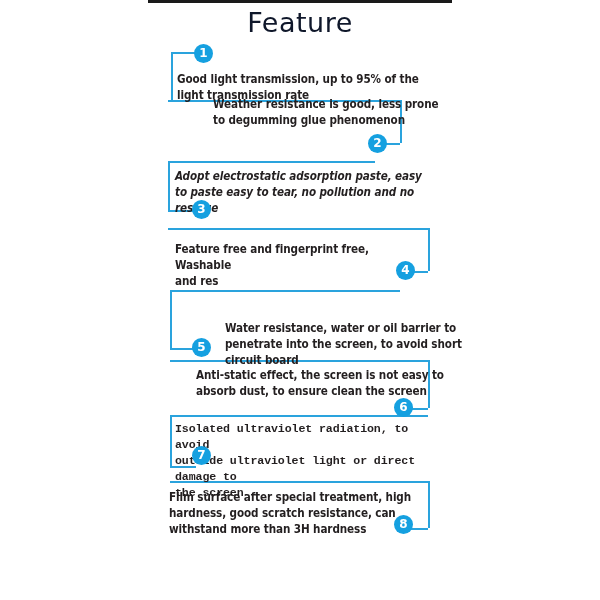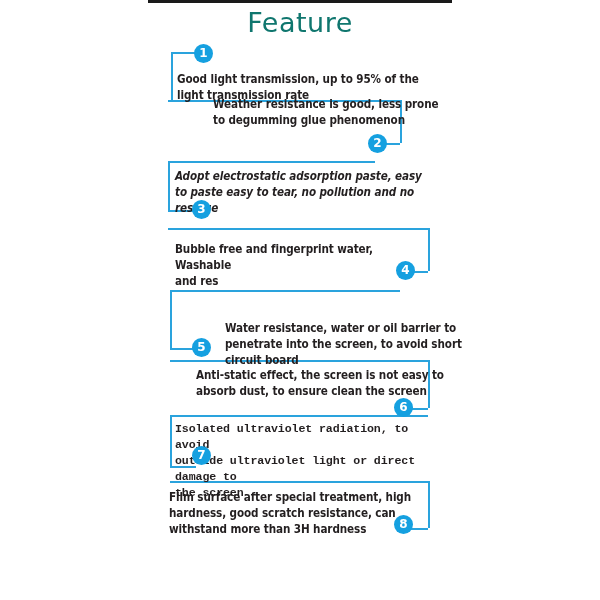--- a/index.html
+++ b/index.html
@@ -34,21 +34,21 @@
   
   .title {
     position: absolute;
     left: 0;
     top: 7px;
     width: 600px;
     text-align: center;
     font-size: 27px;
     font-weight: 400;
     letter-spacing: 0.5px;
-    color: #0f766e;
+    color: #0f172a;
     font-family: "DejaVu Sans", "Liberation Sans", sans-serif;
   }
 
   
   .features {
     position: absolute;
     left: 0;
     top: 0;
     width: 600px;
     height: 600px;
@@ -130,21 +130,21 @@
         <div class="num" style="left: 192px; top: 200px;">3</div>
         <div class="ftext" style="left: 175px; top: 168px; width: 250px; font-style: italic;">Adopt electrostatic adsorption paste, easy
 to paste easy to tear, no pollution and no
       residue</div>
       </div>
       <div class="feature">
         <div class="brk brk-v" style="left: 428px; top: 228px; height: 43px;"></div>
         <div class="brk brk-h" style="left: 168px; top: 228px; width: 260px;"></div>
         <div class="brk brk-h" style="left: 402px; top: 271px; width: 26px;"></div>
         <div class="num" style="left: 396px; top: 261px;">4</div>
-        <div class="ftext" style="left: 175px; top: 241px; width: 250px;">Bubble free and fingerprint water, Washable
+        <div class="ftext" style="left: 175px; top: 241px; width: 250px;">Feature free and fingerprint free, Washable
 and res</div>
       </div>
       <div class="feature">
         <div class="brk brk-v" style="left: 170px; top: 290px; height: 58px;"></div>
         <div class="brk brk-h" style="left: 170px; top: 290px; width: 230px;"></div>
         <div class="brk brk-h" style="left: 170px; top: 348px; width: 26px;"></div>
         <div class="num" style="left: 192px; top: 338px;">5</div>
         <div class="ftext" style="left: 177px; top: 320px; width: 250px; margin-left: 48px;">Water resistance, water or oil barrier to
 penetrate into the screen, to avoid short
      circuit board</div>

